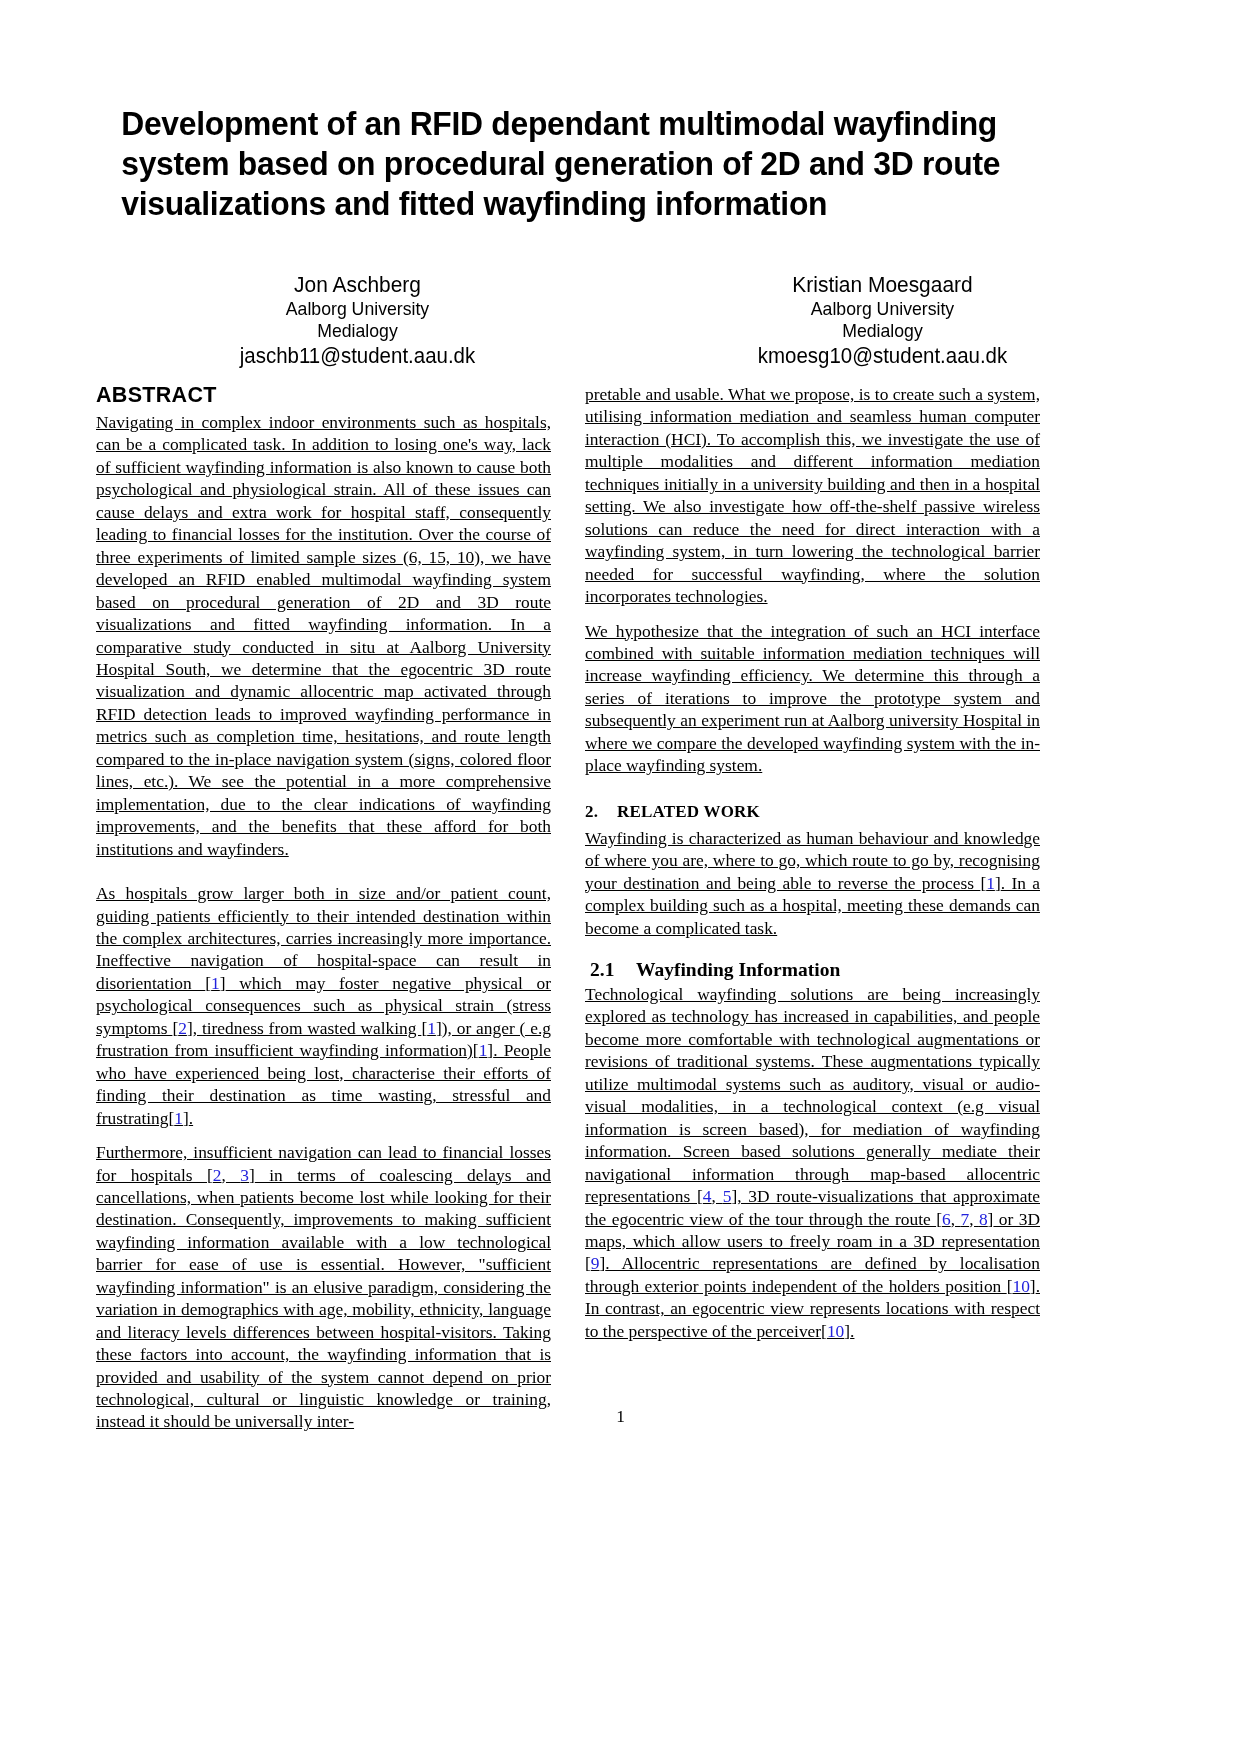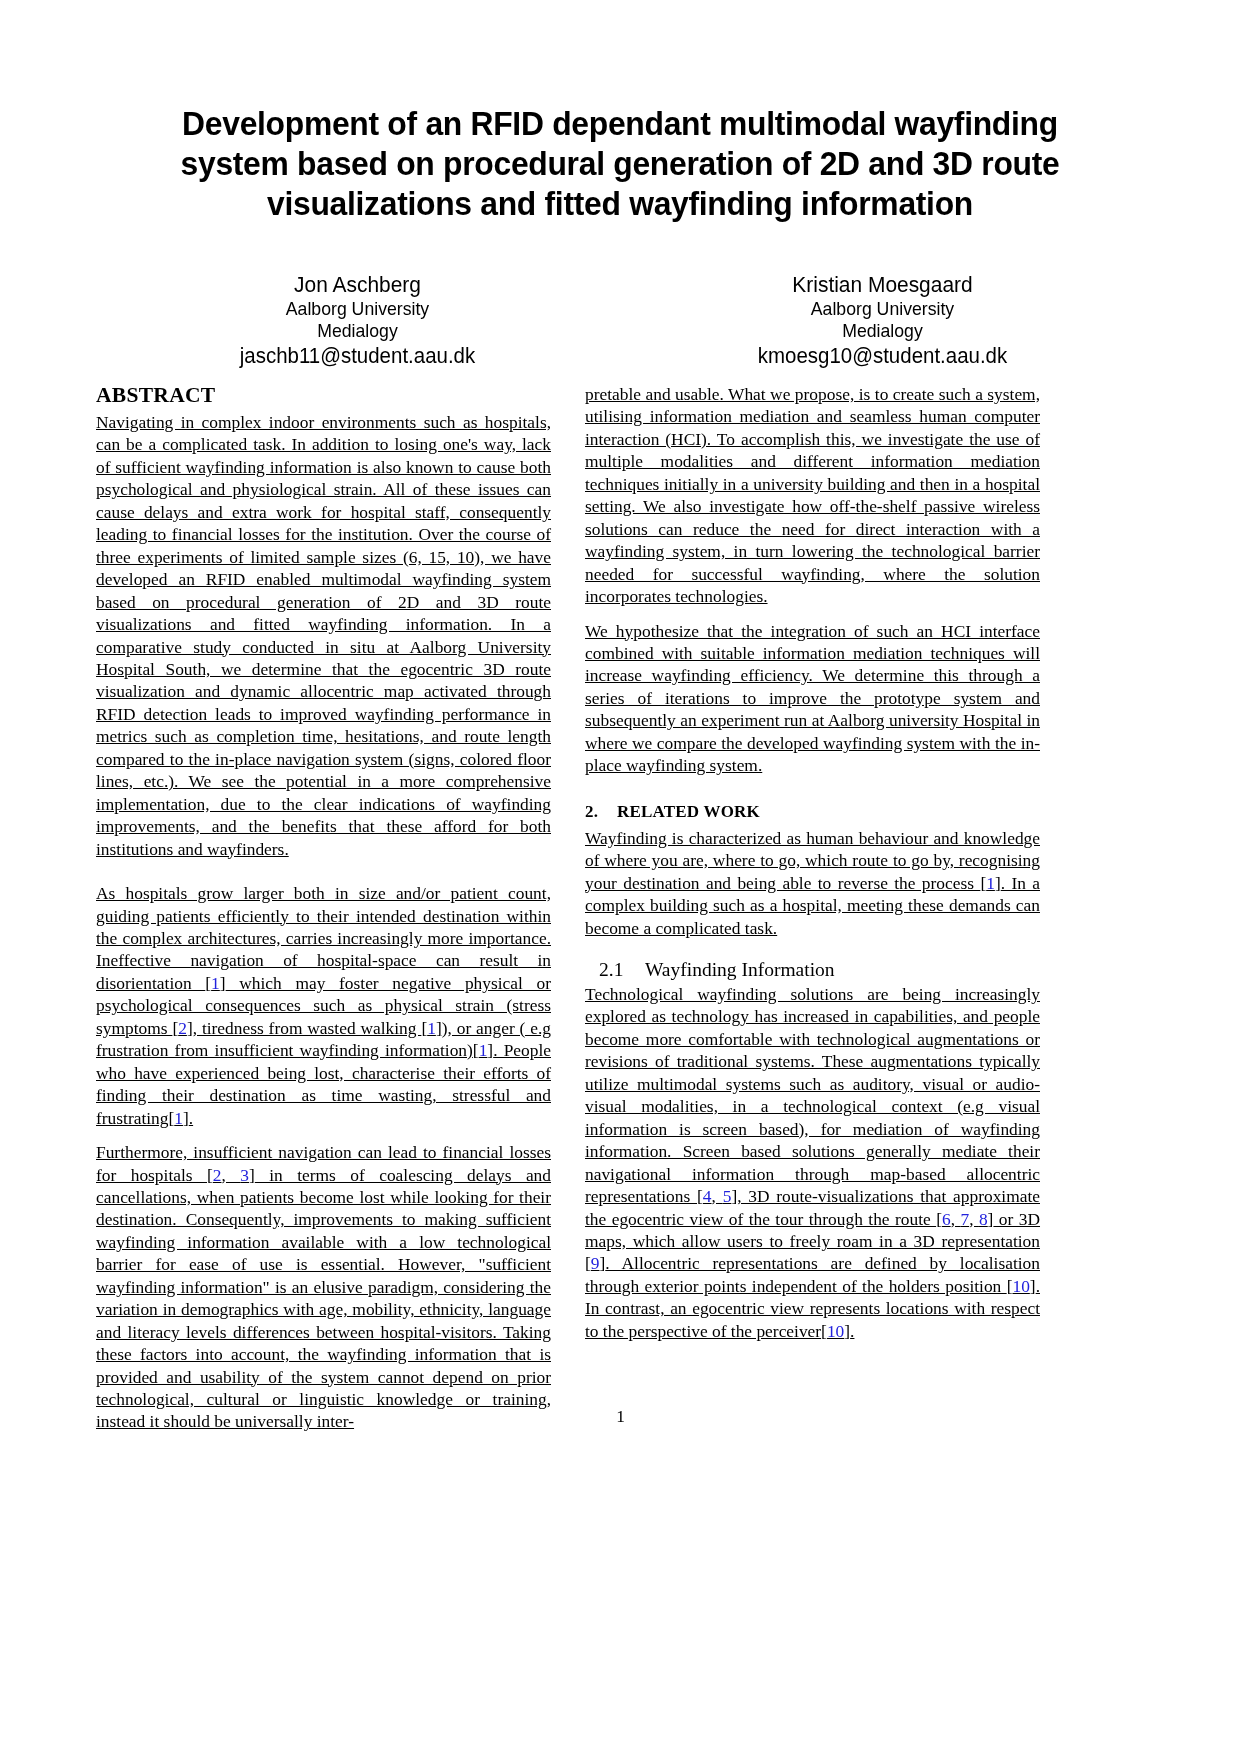--- a/index.html
+++ b/index.html
@@ -17,21 +17,20 @@
     font-family: "Liberation Serif", "DejaVu Serif", serif;
     color: #000000;
   }
 
   
   .title-block {
     position: absolute;
     left: 95px;
     top: 104px;
     width: 1050px;
-    text-align: center;
   }
   .paper-title {
     font-family: "Liberation Sans Narrow", "Liberation Sans", "DejaVu Sans", sans-serif;
     font-weight: bold;
     font-size: 33.5px;
     line-height: 40px;
     letter-spacing: -0.3px;
     margin: 0;
     transform: scaleX(0.95);
     transform-origin: center top;
@@ -88,31 +87,31 @@
     line-height: 25px;
     margin: 0 0 3px 0;
     letter-spacing: 0.2px;
   }
   h2.sec .num {
     display: inline-block;
     min-width: 32px;
   }
   h3.subsec {
     font-family: "Liberation Serif", "DejaVu Serif", serif;
-    font-weight: normal;
+    font-weight: bold;
     font-size: 19.5px;
     line-height: 23px;
-    margin: 0 0 2px 14px;
+    margin: 0 0 2px 5px;
   }
   h3.subsec .num {
     display: inline-block;
     min-width: 46px;
   }
   h2.abstract-head {
-    font-family: Liberation Serif, serif;
+    font-family: Liberation Sans, sans-serif;
     font-weight: bold;
     font-size: 21.5px;
     line-height: 25px;
     margin: 0 0 3px 0;
     letter-spacing: 0.3px;
   }
   p.body {
     font-size: 17.4px;
     line-height: 22.45px;
     margin: 0;

